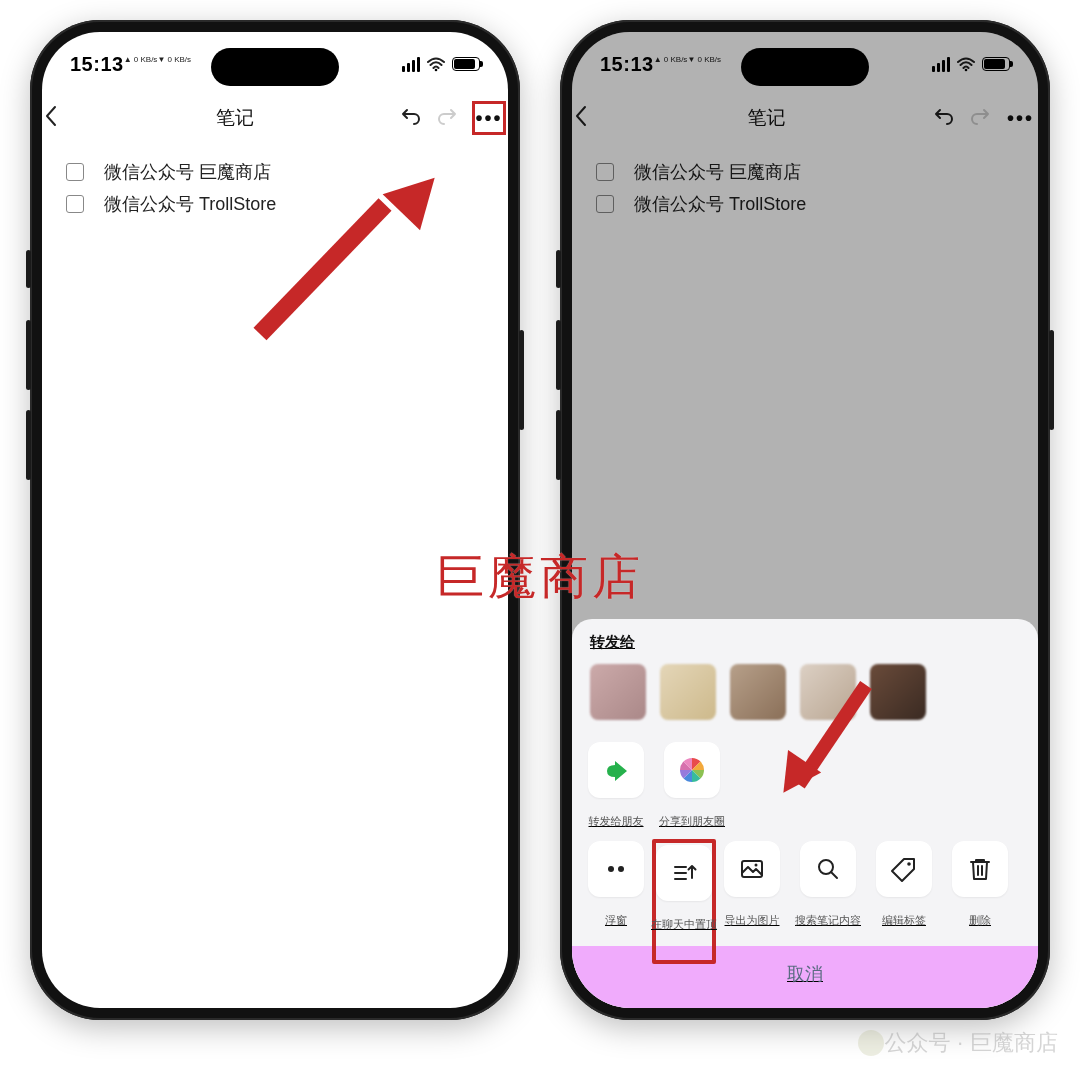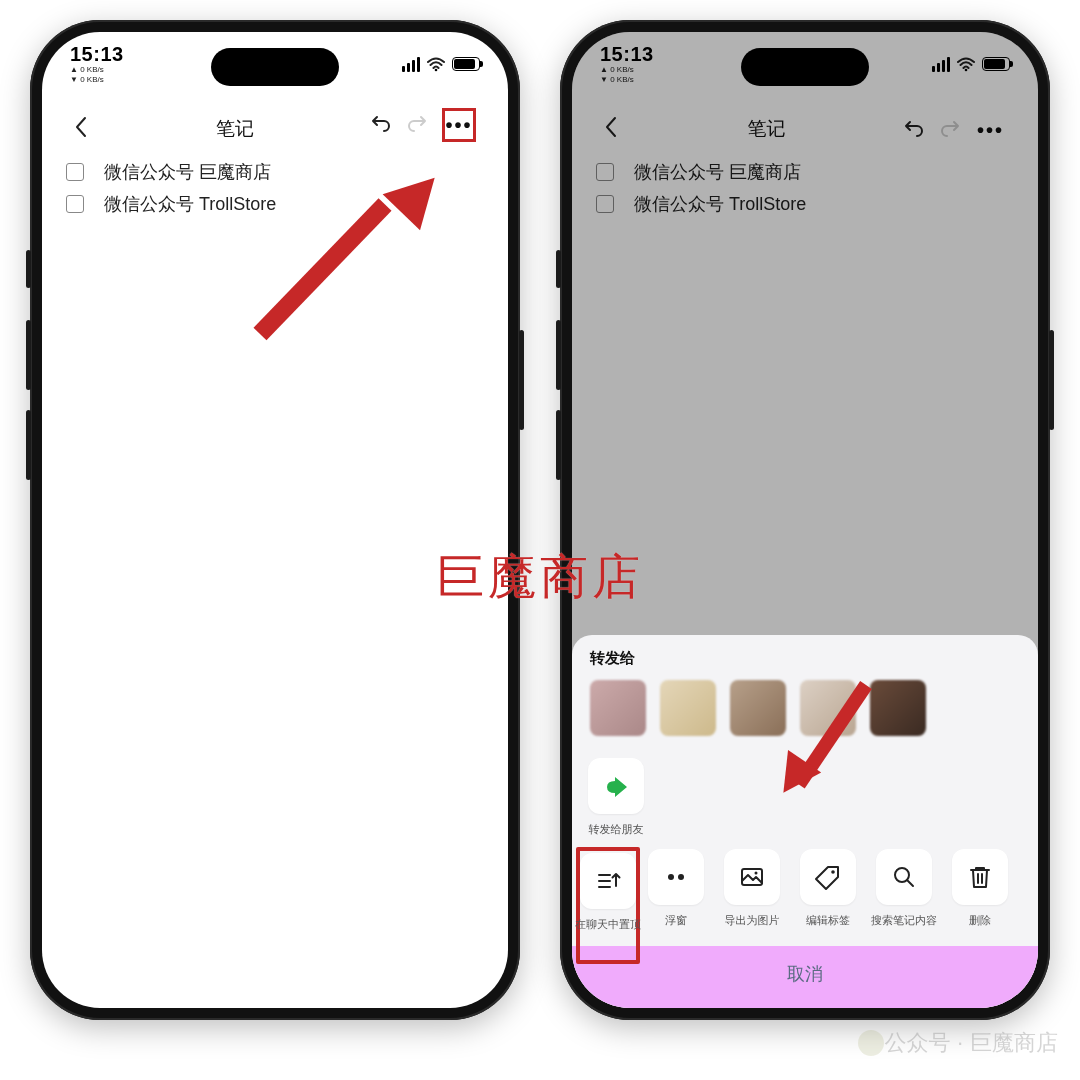--- a/index.html
+++ b/index.html
@@ -14,61 +14,61 @@
   .btn-side.s2 { left:-4px; top:300px; width:5px; height:70px; }
   .btn-side.s3 { left:-4px; top:390px; width:5px; height:70px; }
   .btn-side.pw { right:-4px; top:310px; width:5px; height:100px; }
 
   .screen { position: relative; width: 100%; height: 100%; border-radius: 58px; background: #fff; overflow: hidden; }
 
   .island { position:absolute; top:16px; left:50%; transform:translateX(-50%); width:128px; height:38px; background:#000; border-radius:22px; z-index:50; }
 
   
   .status { position:absolute; top:0; left:0; right:0; height:60px; display:flex; align-items:center; justify-content:space-between; padding:4px 28px 0 28px; z-index:40; }
-  .status .l { display:flex; flex-direction:column; line-height:1; }
+  .status .l { display:flex; flex-direction:row; line-height:1; }
   .status .time { font-size:20px; font-weight:700; letter-spacing:.5px; }
   .status .kbs { font-size:8px; color:#222; margin-top:2px; line-height:1; }
   .status .r { display:flex; align-items:center; gap:6px; }
   .sig, .wifi { display:inline-flex; align-items:flex-end; gap:2px; }
   .sig i { width:3px; background:#000; border-radius:1px; }
   .sig i:nth-child(1){height:6px}.sig i:nth-child(2){height:9px}.sig i:nth-child(3){height:12px}.sig i:nth-child(4){height:15px}
   .batt { width:28px; height:14px; border:1.5px solid #000; border-radius:4px; position:relative; }
   .batt::after{content:"";position:absolute;right:-4px;top:3px;width:3px;height:6px;background:#000;border-radius:0 2px 2px 0;}
   .batt i{position:absolute;left:1px;top:1px;bottom:1px;width:80%;background:#000;border-radius:2px;}
 
   
-  .nav { position:absolute; top:62px; left:0; right:0; height:48px; display:flex; align-items:flex-end; padding:0 32px; }
+  .nav { position:absolute; top:62px; left:0; right:0; height:48px; display:flex; align-items:center; padding:0 2px; }
   .nav .back { width:26px; font-size:26px; color:#000; line-height:1; }
   .nav .title { flex:1; text-align:center; font-size:19px; font-weight:500; color:#111; }
   .nav .tools { display:flex; align-items:center; gap:14px; }
   .nav .tool { color:#999; }
   .nav .tool.active { color:#222; }
   .nav .more { font-size:20px; font-weight:800; letter-spacing:2px; color:#111; padding:0 2px; }
   .more-hilite { border:3px solid #c62828; display:inline-flex; align-items:center; justify-content:center; width:34px; height:34px; }
 
   
   .note { position:absolute; top:118px; left:0; right:0; padding:10px 24px; }
   .todo { display:flex; align-items:center; gap:20px; font-size:18px; color:#222; margin-bottom:8px; }
   .chk { width:18px; height:18px; border:1.5px solid #888; border-radius:3px; flex-shrink:0; }
 
   
   .dim { position:absolute; inset:0; background:rgba(0,0,0,.30); z-index:5; }
 
   
-  .sheet { position:absolute; left:0; right:0; bottom:0; background:#f4f4f6; border-top-left-radius:20px; border-top-right-radius:20px; z-index:30; padding-top:14px; overflow:hidden; }
+  .sheet { position:absolute; left:0; right:0; bottom:0; background:#f4f4f6; border-top-left-radius:20px; border-top-right-radius:20px; z-index:30; padding-top:14px; overflow:hidden;text-decoration:underline; }
   .sheet h4 { font-size:15px; font-weight:700; color:#111; padding:0 18px 10px; }
   .contacts { display:flex; gap:14px; padding:2px 18px 14px; align-items:center; }
   .avatar { width:56px; height:56px; border-radius:8px; background:linear-gradient(135deg,#caa,#a88); filter:blur(1.2px); flex-shrink:0; }
   .avatar.a2{background:linear-gradient(135deg,#e4d6b8,#cdb98b);}
   .avatar.a3{background:linear-gradient(135deg,#b7a08a,#8a6f58);}
   .avatar.a4{background:linear-gradient(135deg,#dcd0c4,#b9a692);}
   .avatar.a5{background:linear-gradient(135deg,#6a4b3a,#3a2a22);}
 
   .row { display:flex; gap:12px; padding:8px 12px 4px; }
-  .cell { width:64px; display:flex; flex-direction:column; align-items:center; gap:8px; }
+  .cell { width:64px; display:flex; flex-direction:column; align-items:center; gap:16px; }
   .tile { width:56px; height:56px; background:#fff; border-radius:12px; display:flex; align-items:center; justify-content:center; box-shadow:0 1px 2px rgba(0,0,0,.06); }
   .cap { font-size:11px; color:#555; white-space:nowrap; }
 
   .hilite { border:4px solid #c62828; border-radius:2px; padding:2px 8px 28px; margin:-2px -8px -28px; }
 
   .cancel { text-align:center; font-size:18px; color:#5a6b82; padding:16px 0 22px; background:#f0abfc; }
 
   
   .arrow { position:absolute; z-index:60; }
   .arrow .shaft { position:absolute; background:#c62828; }
@@ -240,71 +240,88 @@
 
         <div class="row">
           <div class="cell">
             <div class="tile">
                 <svg width="30" height="30">
                   <path d="M6 16 Q6 22 14 22 L14 26 L26 16 L14 6 L14 10 Q6 10 6 16 Z" fill="#26b14c"></path>
                 </svg>
               </div>
             <span class="cap">转发给朋友</span>
           </div>
+          <div class="cell">
+            <div class="tile">
+                <svg width="30" height="30">
+              <g transform="translate(15 15)">
+                <path d="M0 -12 A12 12 0 0 1 8.5 -8.5 L0 0 Z" fill="#e94b4b"></path>
+                <path d="M8.5 -8.5 A12 12 0 0 1 12 0 L0 0 Z" fill="#f3a93c"></path>
+                <path d="M12 0 A12 12 0 0 1 8.5 8.5 L0 0 Z" fill="#8cc152"></path>
+                <path d="M8.5 8.5 A12 12 0 0 1 0 12 L0 0 Z" fill="#37bc9b"></path>
+                <path d="M0 12 A12 12 0 0 1 -8.5 8.5 L0 0 Z" fill="#4a89dc"></path>
+                <path d="M-8.5 8.5 A12 12 0 0 1 -12 0 L0 0 Z" fill="#967adc"></path>
+                <path d="M-12 0 A12 12 0 0 1 -8.5 -8.5 L0 0 Z" fill="#d770ad"></path>
+                <path d="M-8.5 -8.5 A12 12 0 0 1 0 -12 L0 0 Z" fill="#ec87c0"></path>
+              </g>
+            </svg>
+              </div>
+            <span class="cap">分享到朋友圈</span>
+          </div>
         </div>
 
         <div class="row" style="padding-bottom:10px">
-          <div class="cell hilite">
-            <div class="tile">
-              <svg width="30" height="30">
-                  <path class="ic" d="M6 9 H17 M6 15 H17 M6 21 H17 M23 20 V8 M19.5 11.5 L23 8 L26.5 11.5"></path>
-                </svg>
-            </div>
-            <span class="cap">在聊天中置顶</span>
-          </div>
-
           <div class="cell">
             <div class="tile">
                 <svg width="28" height="28">
                   <circle cx="9" cy="14" r="3" fill="#222"></circle>
                   <circle cx="19" cy="14" r="3" fill="#222"></circle>
                 </svg>
               </div>
             <span class="cap">浮窗</span>
           </div>
 
+          <div class="cell hilite">
+            <div class="tile">
+              <svg width="30" height="30">
+                  <path class="ic" d="M6 9 H17 M6 15 H17 M6 21 H17 M23 20 V8 M19.5 11.5 L23 8 L26.5 11.5"></path>
+                </svg>
+            </div>
+            <span class="cap">在聊天中置顶</span>
+          </div>
+
           <div class="cell">
             <div class="tile">
                 <svg width="30" height="30">
                   <rect x="5" y="7" width="20" height="16" rx="2" class="ic"></rect>
                   <path class="ic" d="M5 19 L11 13 L16 18 L19 15 L25 21"></path>
                   <circle cx="19" cy="11" r="1.5" fill="#222"></circle>
                 </svg>
               </div>
             <span class="cap">导出为图片</span>
           </div>
 
           <div class="cell">
             <div class="tile">
                 <svg width="30" height="30">
+                  <circle cx="13" cy="13" r="7" class="ic"></circle>
+                  <path class="ic" d="M18 18 L24 24"></path>
+                </svg>
+              </div>
+            <span class="cap">搜索笔记内容</span>
+          </div>
+
+          <div class="cell">
+            <div class="tile">
+                <svg width="30" height="30">
                   <path class="ic" d="M15 5 L25 5 L25 15 L13 27 L3 17 Z"></path>
                   <circle cx="20" cy="10" r="1.8" fill="#222"></circle>
                 </svg>
               </div>
             <span class="cap">编辑标签</span>
-          </div>
-
-          <div class="cell">
-            <div class="tile">
-                <svg width="30" height="30">
-                  <circle cx="13" cy="13" r="7" class="ic"></circle>
-                  <path class="ic" d="M18 18 L24 24"></path>
-                </svg>
-              </div>
-            <span class="cap">搜索笔记内容</span>
           </div>
 
           <div class="cell">
             <div class="tile">
                 <svg width="30" height="30">
                   <path class="ic" d="M6 8 H24 M11 8 V6 H19 V8 M8 8 L9 25 H21 L22 8 M13 12 V21 M17 12 V21"></path>
                 </svg>
               </div>
             <span class="cap">删除</span>
           </div>

